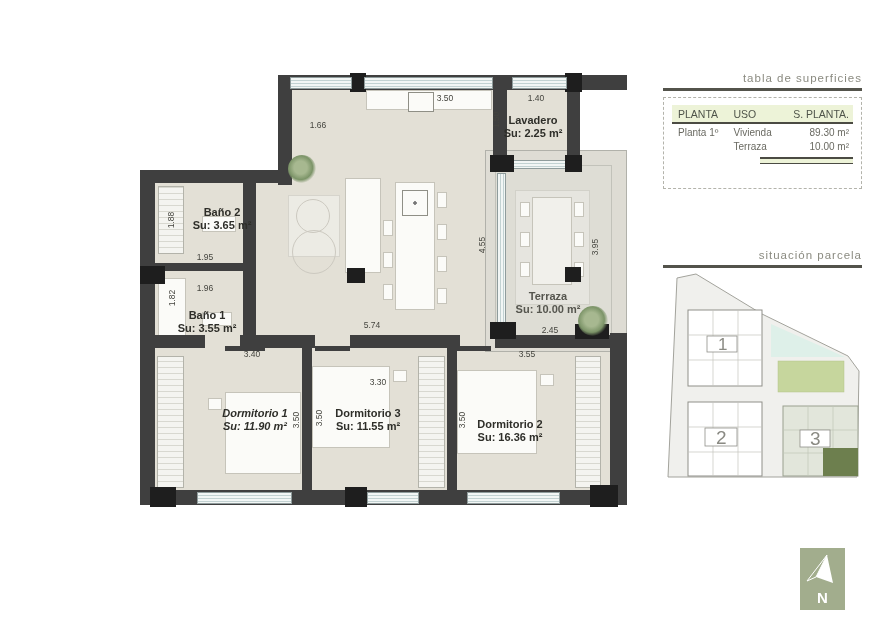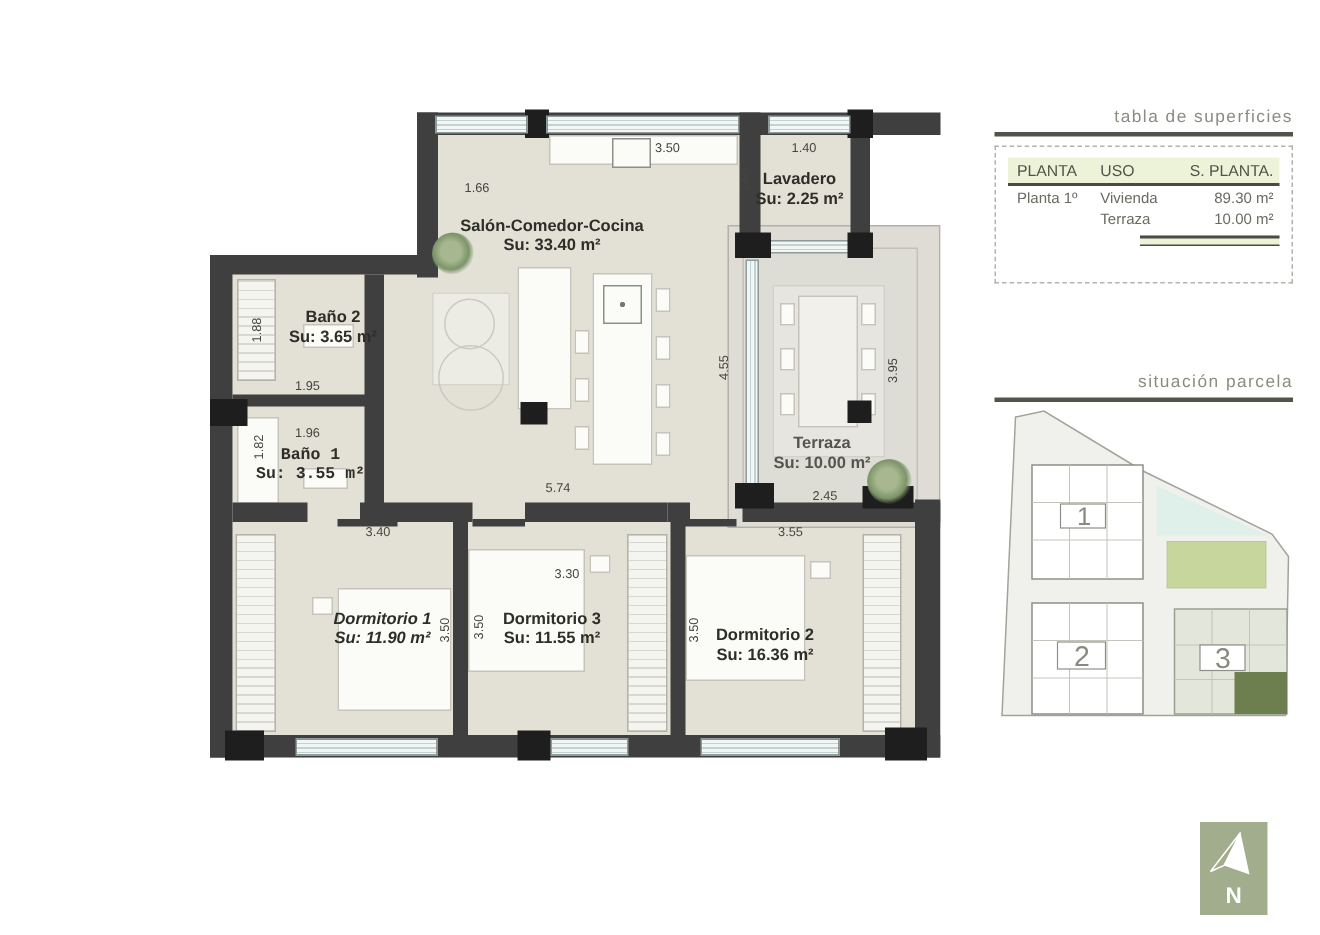--- a/index.html
+++ b/index.html
@@ -138,33 +138,29 @@
   <div class="winh" style="left:224px;top:7px;width:127px;height:10px;"></div>
   <div class="winh" style="left:372px;top:7px;width:53px;height:10px;"></div>
   <div class="winh" style="left:57px;top:422px;width:93px;height:10px;"></div>
   <div class="winh" style="left:227px;top:422px;width:50px;height:10px;"></div>
   <div class="winh" style="left:327px;top:422px;width:91px;height:10px;"></div>
 
   <div class="plant" style="left:148px;top:85px;width:28px;height:28px;"></div>
   <div class="plant" style="left:438px;top:236px;width:30px;height:30px;"></div>
 
 
-  <div class="room-label" style="left:228px;top:88px;">
-    <div>Salón-Comedor-Cocina</div>
-    <div>Su: 33.40 m²</div>
-  </div>
   <div class="room-label" style="left:393px;top:57px;">
     <div>Lavadero</div>
     <div>Su: 2.25 m²</div>
   </div>
   <div class="room-label" style="left:82px;top:149px;">
     <div>Baño 2</div>
     <div>Su: 3.65 m²</div>
   </div>
-  <div class="room-label" style="left:67px;top:241px;font-family:Liberation Mono, monospace;">
+  <div class="room-label" style="left:67px;top:252px;">
     <div>Baño 1</div>
     <div>Su: 3.55 m²</div>
   </div>
   <div class="room-label" style="left:408px;top:233px;color:#55554e;">
     <div>Terraza</div>
     <div>Su: 10.00 m²</div>
   </div>
   <div class="room-label" style="left:115px;top:350px;font-style:italic;">
     <div>Dormitorio 1</div>
     <div>Su: 11.90 m²</div>

